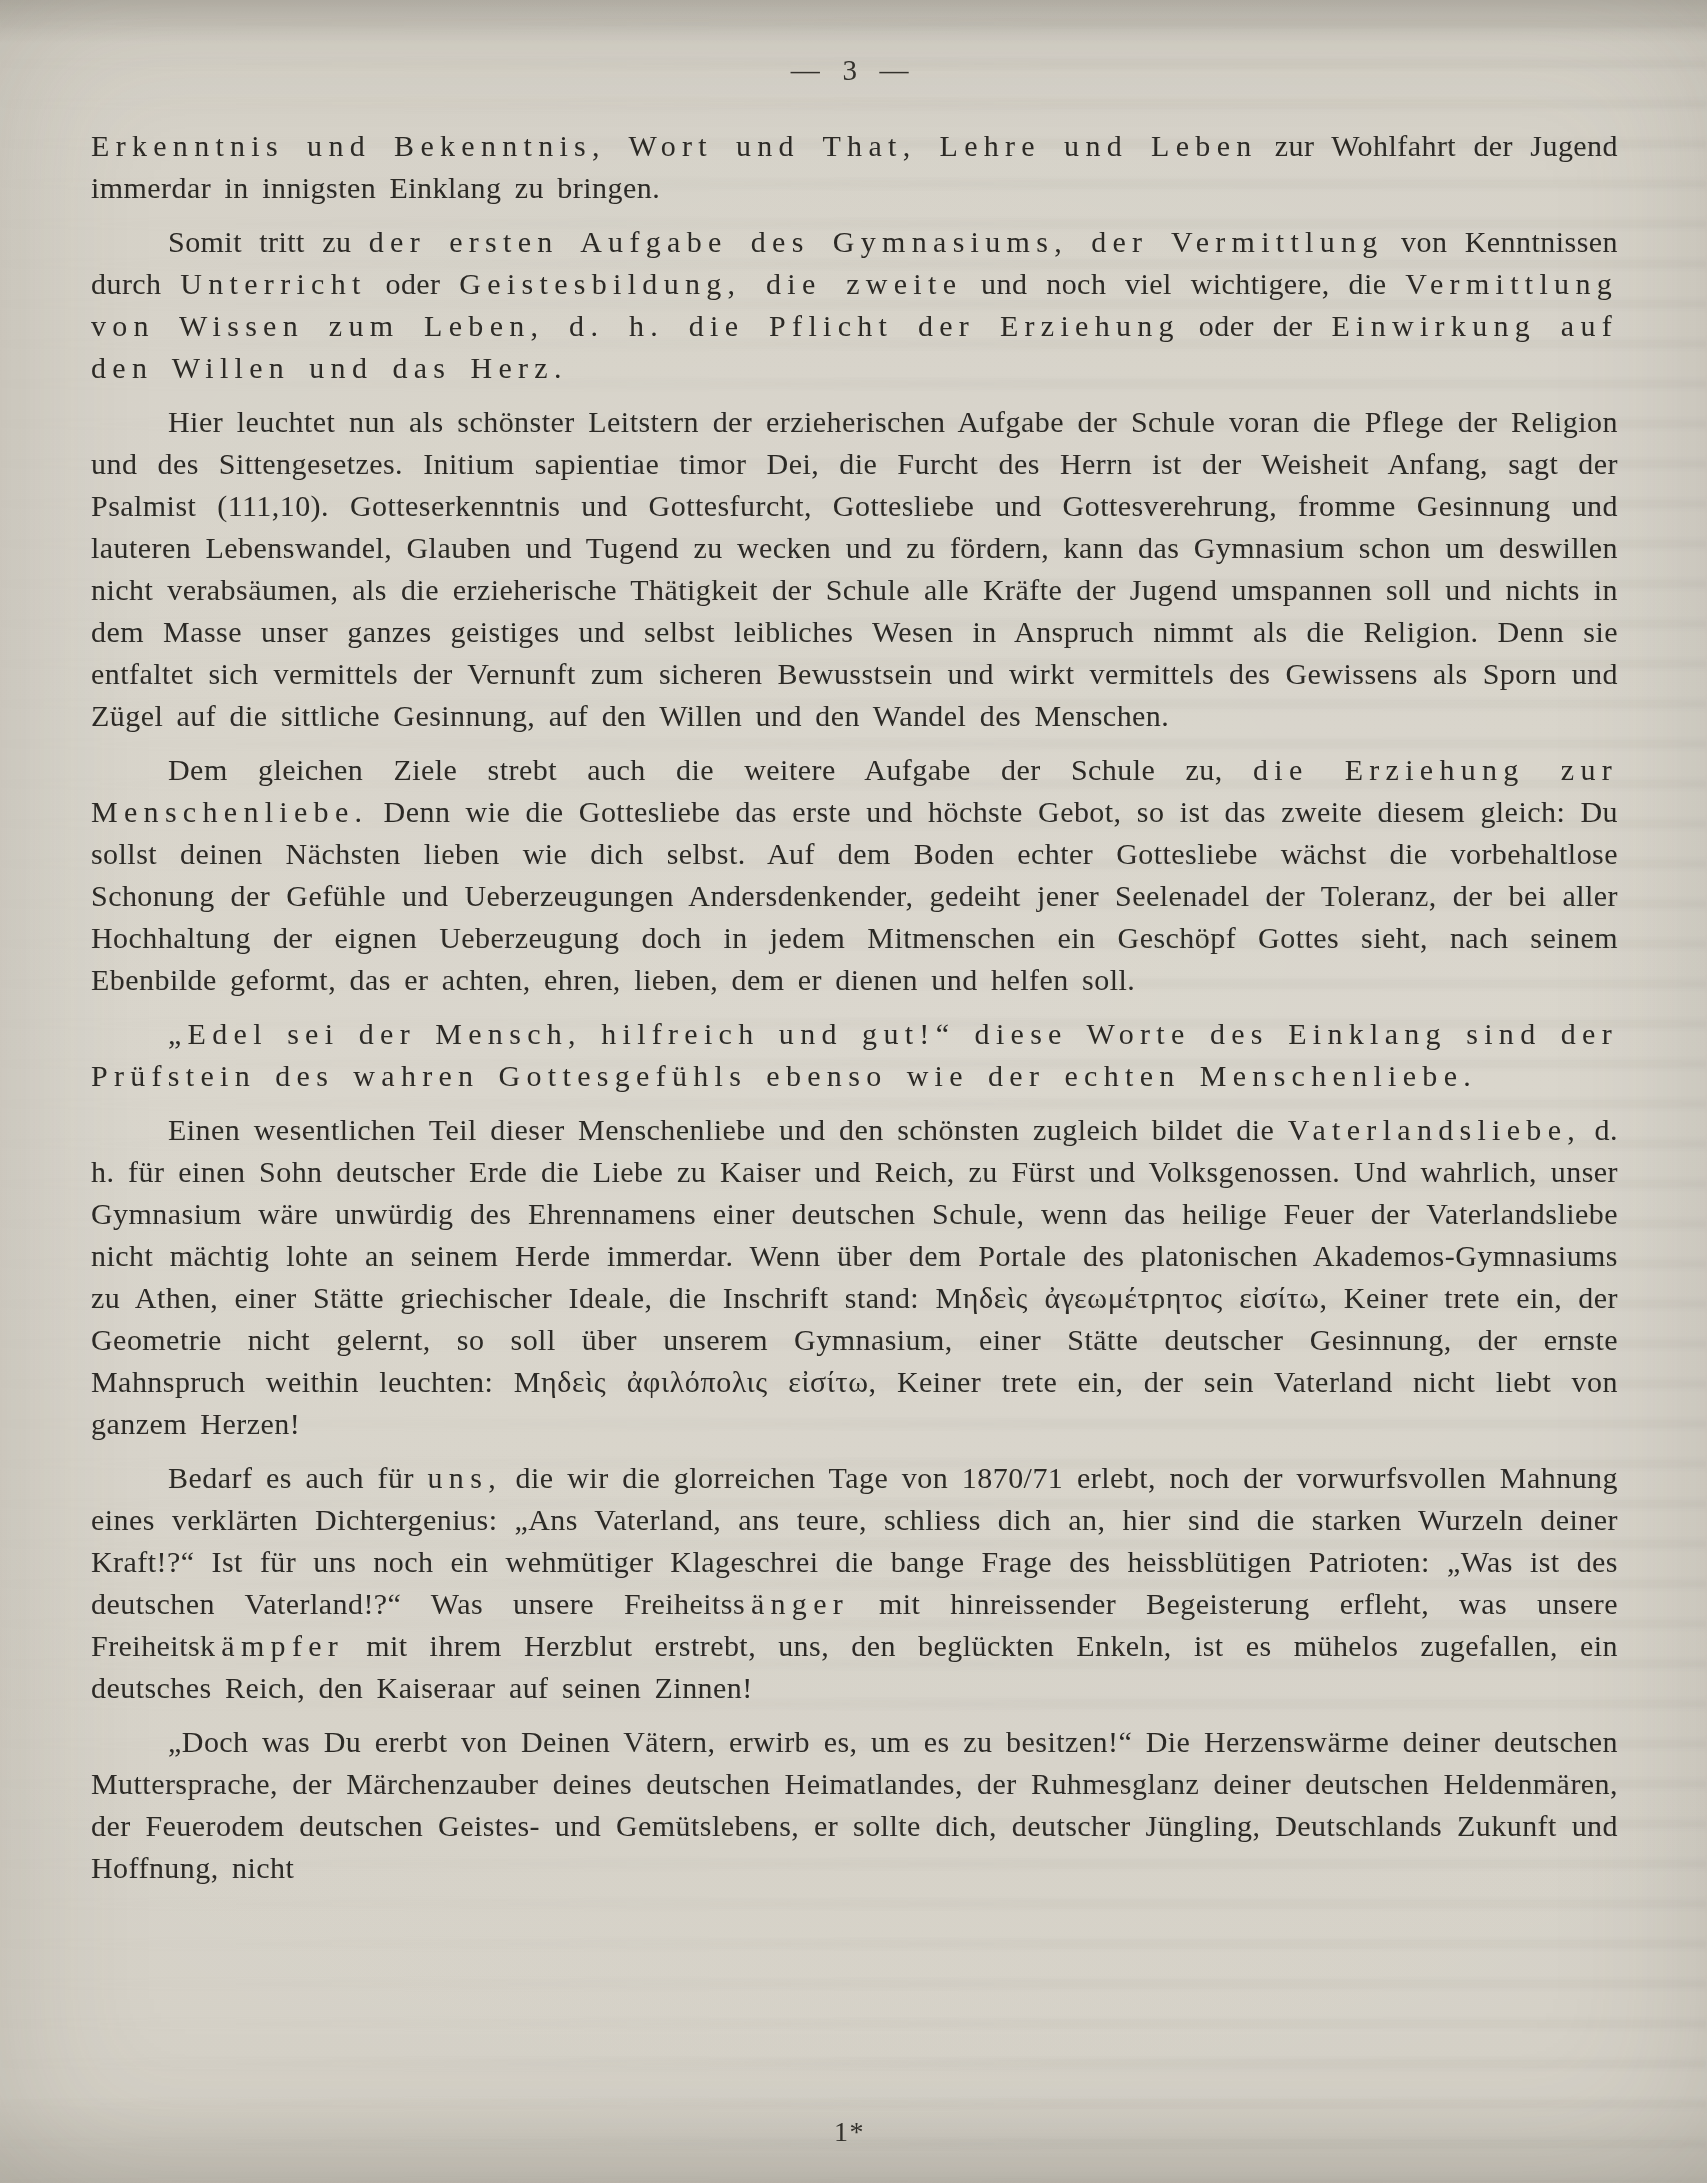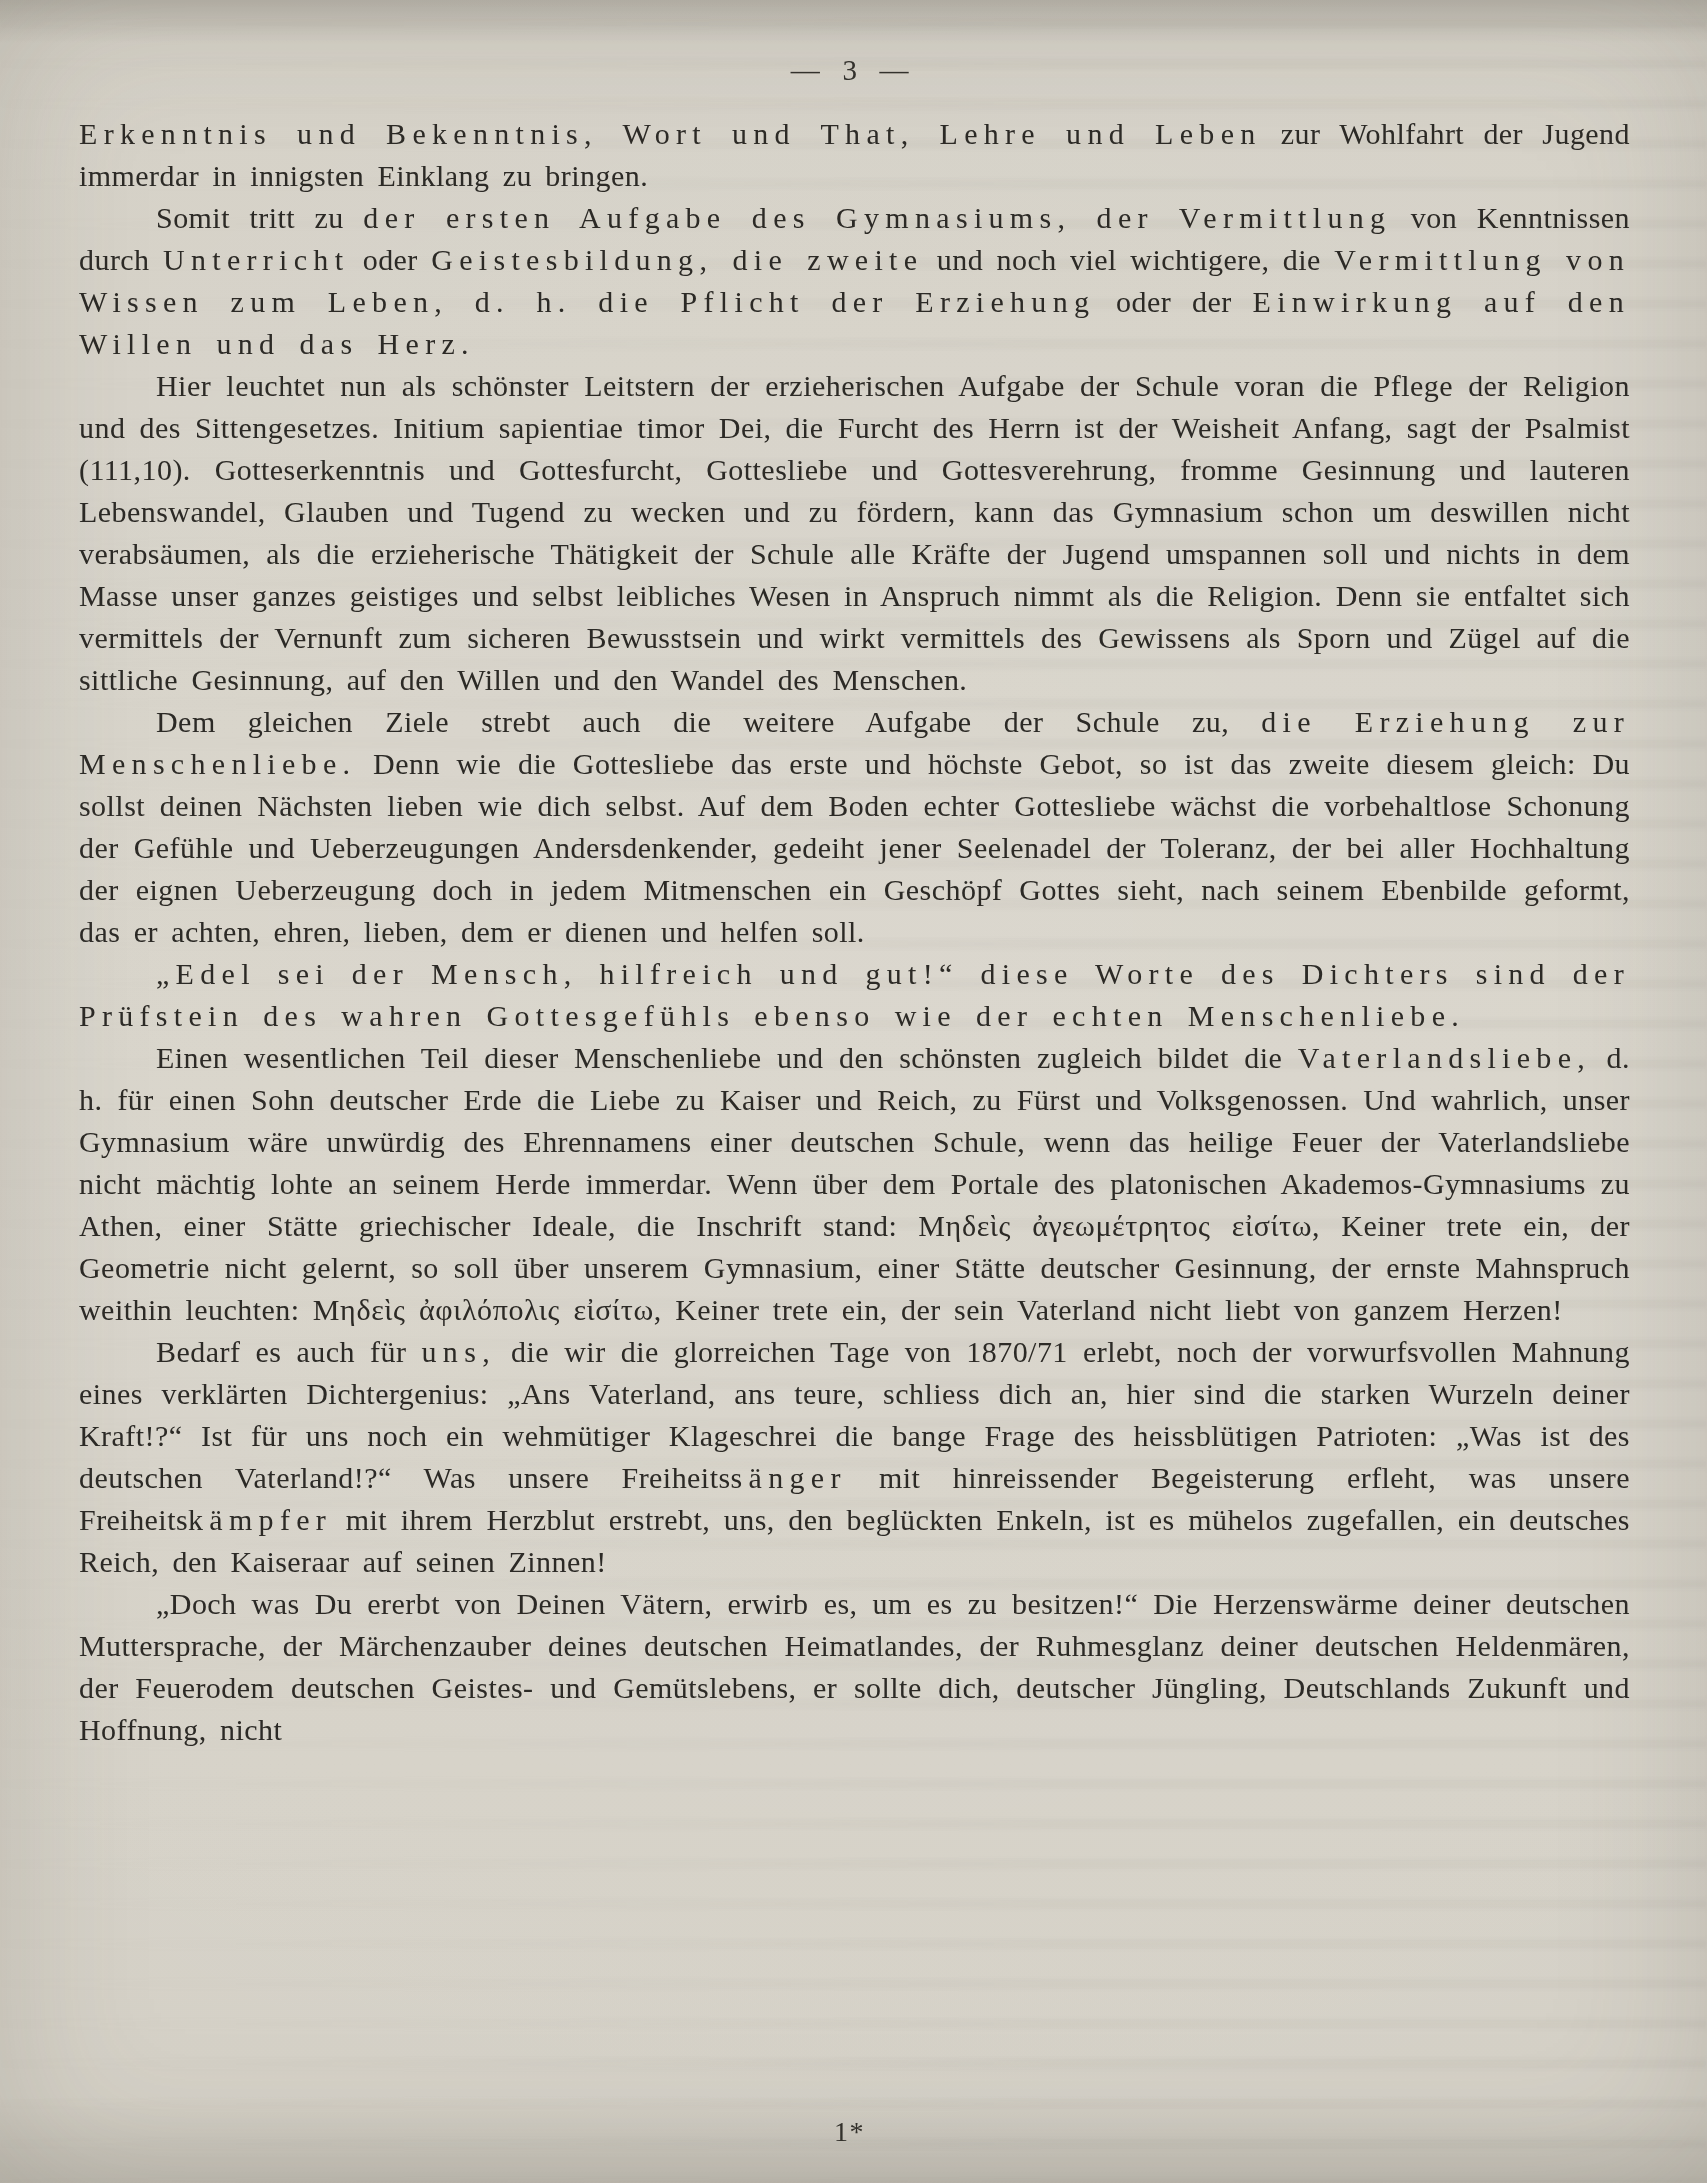--- a/index.html
+++ b/index.html
@@ -49,21 +49,21 @@
     position: absolute;
     left: 79px;
     top: 113px;
     width: 1551px;
     font-size: 30px;
     line-height: 42px;
     text-align: justify;
     word-spacing: 5.4px;
   }
   p.para {
-    margin: 0;
+    margin: 12px;
     padding: 0;
   }
   p.para.indent {
     text-indent: 77px;
   }
   .seg-plain { letter-spacing: 0.015em; }
   .seg-sperr { letter-spacing: 0.21em; }
   .seg-italic { letter-spacing: 0.02em; }
   .footer-mark {
     position: absolute;
@@ -78,20 +78,20 @@
 <body>
 
 <div class="page">
   <div class="bleed"></div>
   <div class="page-header">—  3  —</div>
   <div class="text-block">
       <p class="para"><span class="seg-sperr">Erkenntnis und Bekenntnis, Wort und That, Lehre und Leben</span><span class="seg-plain"> zur Wohlfahrt der Jugend immerdar in innigsten Einklang zu bringen.</span></p>
       <p class="para indent"><span class="seg-plain">Somit tritt zu </span><span class="seg-sperr">der ersten Aufgabe des Gymnasiums, der Vermittlung</span><span class="seg-plain"> von Kenntnissen durch </span><span class="seg-sperr">Unterricht</span><span class="seg-plain"> oder </span><span class="seg-sperr">Geistesbildung, die zweite</span><span class="seg-plain"> und noch viel wichtigere, die </span><span class="seg-sperr">Vermittlung von Wissen zum Leben, d. h. die Pflicht der Erziehung</span><span class="seg-plain"> oder der </span><span class="seg-sperr">Einwirkung auf den Willen und das Herz.</span></p>
       <p class="para indent"><span class="seg-plain">Hier leuchtet nun als schönster Leitstern der erzieherischen Aufgabe der Schule voran die Pflege der Religion und des Sittengesetzes.  Initium sapientiae timor Dei, die Furcht des Herrn ist der Weisheit Anfang, sagt der Psalmist (111,10).  Gotteserkenntnis und Gottesfurcht, Gottesliebe und Gottesverehrung, fromme Gesinnung und lauteren Lebenswandel, Glauben und Tugend zu wecken und zu fördern, kann das Gymnasium schon um deswillen nicht verabsäumen, als die erzieherische Thätigkeit der Schule alle Kräfte der Jugend umspannen soll und nichts in dem Masse unser ganzes geistiges und selbst leibliches Wesen in Anspruch nimmt als die Religion.  Denn sie entfaltet sich vermittels der Vernunft zum sicheren Bewusstsein und wirkt vermittels des Gewissens als Sporn und Zügel auf die sittliche Gesinnung, auf den Willen und den Wandel des Menschen.</span></p>
       <p class="para indent"><span class="seg-plain">Dem gleichen Ziele strebt auch die weitere Aufgabe der Schule zu, </span><span class="seg-sperr">die Erziehung zur Menschenliebe.</span><span class="seg-plain">  Denn wie die Gottesliebe das erste und höchste Gebot, so ist das zweite diesem gleich: Du sollst deinen Nächsten lieben wie dich selbst.  Auf dem Boden echter Gottesliebe wächst die vorbehaltlose Schonung der Gefühle und Ueberzeugungen Andersdenkender, gedeiht jener Seelenadel der Toleranz, der bei aller Hochhaltung der eignen Ueberzeugung doch in jedem Mitmenschen ein Geschöpf Gottes sieht, nach seinem Ebenbilde geformt, das er achten, ehren, lieben, dem er dienen und helfen soll.</span></p>
-      <p class="para indent"><span class="seg-sperr">„Edel sei der Mensch, hilfreich und gut!“ diese Worte des Dichters sind der Prüfstein des wahren Gottesgefühls ebenso wie der echten Menschenliebe.</span></p>
+      <p class="para indent"><span class="seg-sperr">„Edel sei der Mensch, hilfreich und gut!“ diese Worte des Einklang sind der Prüfstein des wahren Gottesgefühls ebenso wie der echten Menschenliebe.</span></p>
       <p class="para indent"><span class="seg-plain">Einen wesentlichen Teil dieser Menschenliebe und den schönsten zugleich bildet die </span><span class="seg-sperr">Vaterlandsliebe,</span><span class="seg-plain"> d. h. für einen Sohn deutscher Erde die Liebe zu Kaiser und Reich, zu Fürst und Volksgenossen.  Und wahrlich, unser Gymnasium wäre unwürdig des Ehrennamens einer deutschen Schule, wenn das heilige Feuer der Vaterlandsliebe nicht mächtig lohte an seinem Herde immerdar.  Wenn über dem Portale des platonischen Akademos-Gymnasiums zu Athen, einer Stätte griechischer Ideale, die Inschrift stand: </span><span class="seg-italic">Μηδεὶς ἀγεωμέτρητος εἰσίτω,</span><span class="seg-plain"> Keiner trete ein, der Geometrie nicht gelernt, so soll über unserem Gymnasium, einer Stätte deutscher Gesinnung, der ernste Mahnspruch weithin leuchten: </span><span class="seg-italic">Μηδεὶς ἀφιλόπολις εἰσίτω,</span><span class="seg-plain"> Keiner trete ein, der sein Vaterland nicht liebt von ganzem Herzen!</span></p>
       <p class="para indent"><span class="seg-plain">Bedarf es auch für </span><span class="seg-sperr">uns,</span><span class="seg-plain"> die wir die glorreichen Tage von 1870/71 erlebt, noch der vorwurfsvollen Mahnung eines verklärten Dichtergenius: „Ans Vaterland, ans teure, schliess dich an, hier sind die starken Wurzeln deiner Kraft!?“  Ist für uns noch ein wehmütiger Klageschrei die bange Frage des heissblütigen Patrioten: „Was ist des deutschen Vaterland!?“  Was unsere Freiheits</span><span class="seg-sperr">sänger</span><span class="seg-plain"> mit hinreissender Begeisterung erfleht, was unsere Freiheits</span><span class="seg-sperr">kämpfer</span><span class="seg-plain"> mit ihrem Herzblut erstrebt, uns, den beglückten Enkeln, ist es mühelos zugefallen, ein deutsches Reich, den Kaiseraar auf seinen Zinnen!</span></p>
       <p class="para indent"><span class="seg-plain">„Doch was Du ererbt von Deinen Vätern, erwirb es, um es zu besitzen!“  Die Herzenswärme deiner deutschen Muttersprache, der Märchenzauber deines deutschen Heimatlandes, der Ruhmesglanz deiner deutschen Heldenmären, der Feuerodem deutschen Geistes- und Gemütslebens, er sollte dich, deutscher Jüngling, Deutschlands Zukunft und Hoffnung, nicht</span></p>
     </div>
   <div class="footer-mark">1*</div>
 </div>
 
 
 </body></html>

